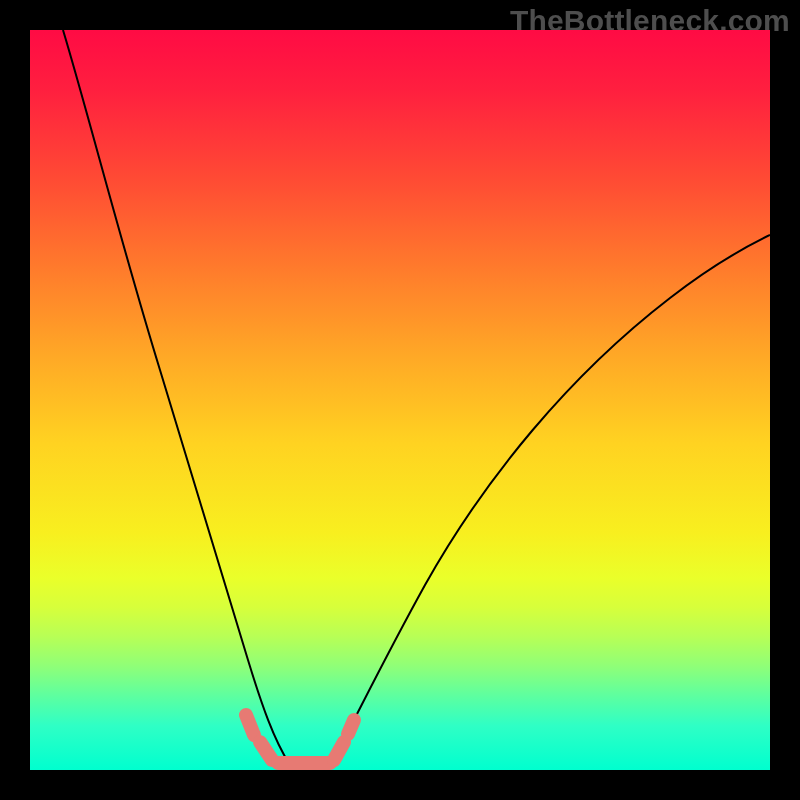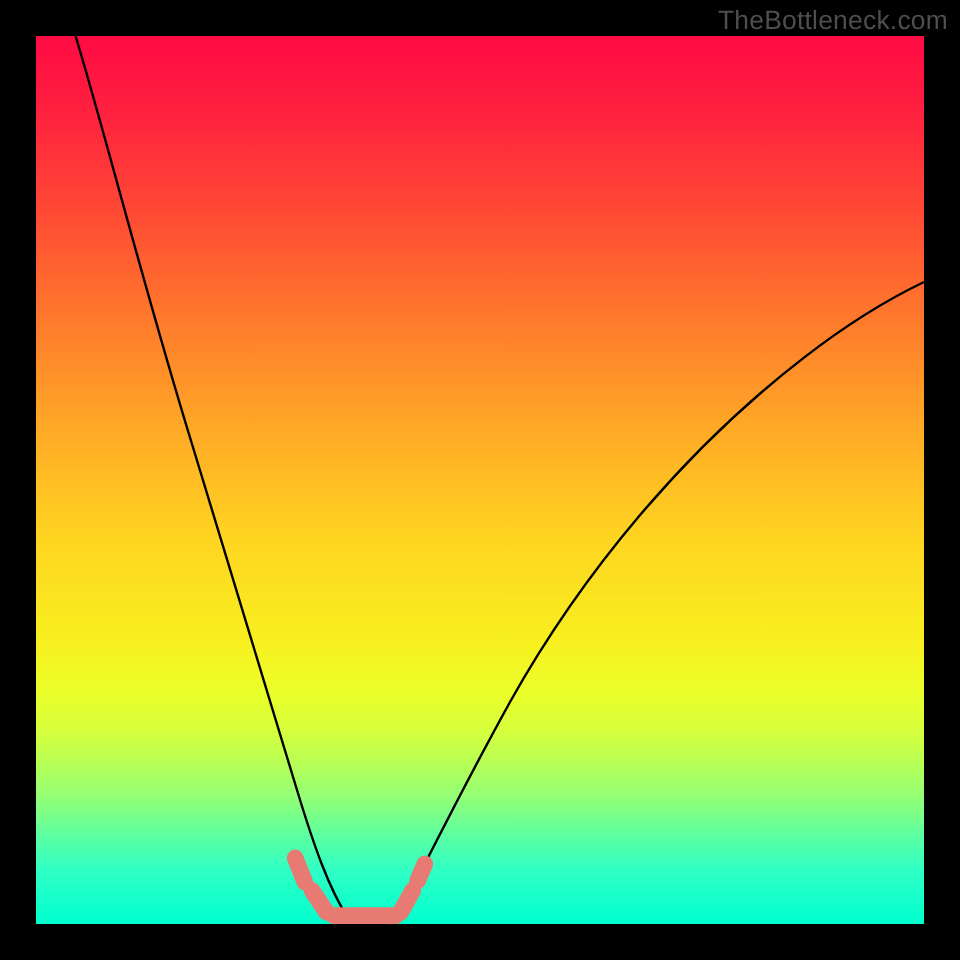--- a/index.html
+++ b/index.html
@@ -43,22 +43,22 @@
       #5dffa0 90%,
       #2fffc5 94%,
       #00ffcf 100%
     );
   }
   .watermark {
     position: absolute;
     top: 4px;
     right: 10px;
     color: #4e4e4e;
-    font-size: 22px;
-    font-weight: 400;
+    font-size: 30px;
+    font-weight: 700;
     letter-spacing: 0.2px;
     user-select: none;
   }
   svg.curves {
     position: absolute;
     inset: 0;
     width: 740px;
     height: 740px;
   }
   .curve-stroke {

